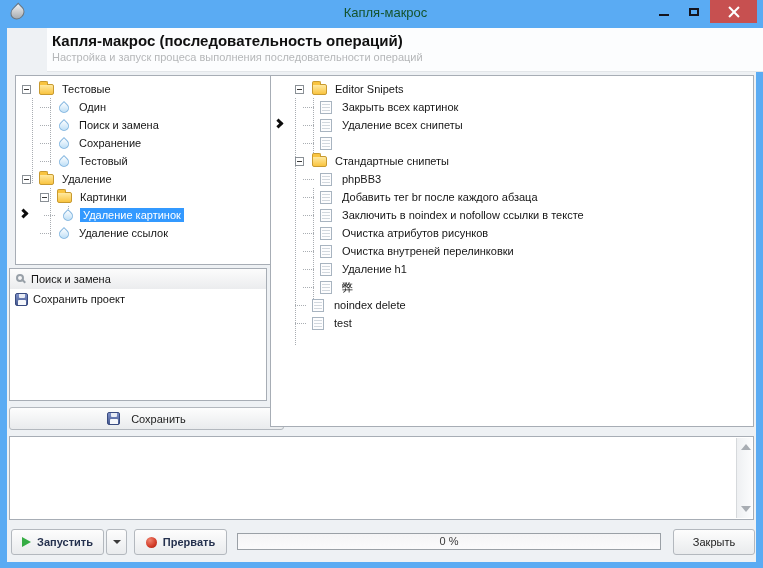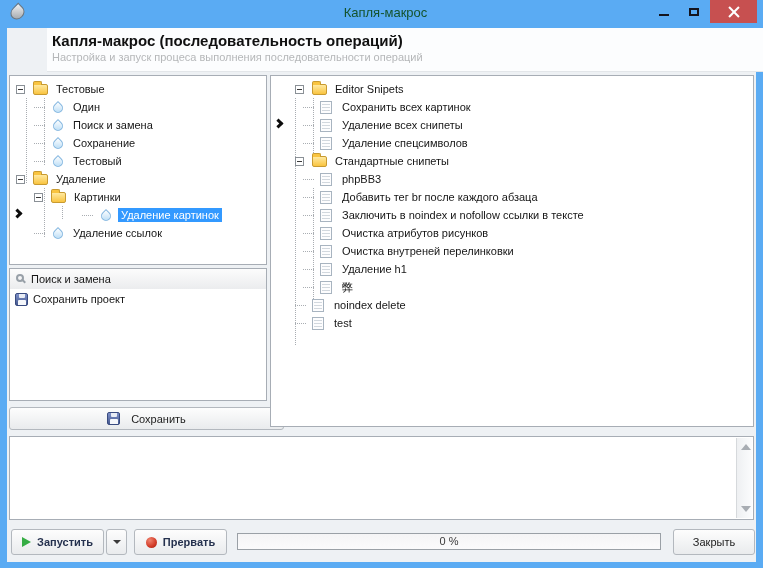--- a/index.html
+++ b/index.html
@@ -30,29 +30,29 @@
   .header { position:absolute; left:0; top:0; width:749px; height:44px; background:#fcfdfe;
             border-bottom:1px solid #e3e6e9; padding:4px 10px 0 5px;margin-left:40px; }
   .header h1 { font-size:15px; font-weight:bold; color:#101010; letter-spacing:0; }
   .header .sub { font-size:11px; color:#b5b7b9; margin-top:2px; }
   .help-badge { position:absolute; right:10px; top:6px; width:21px; height:21px; border-radius:50%;
                 background:radial-gradient(circle at 35% 28%,#72b8ee,#1f6db8 65%,#114e8c);
                 color:#fff; font-weight:bold; font-size:13px; text-align:center; line-height:21px;
                 box-shadow:0 1px 1px rgba(0,0,0,.25); }
 
   .panel { position:absolute; background:#fff; border:1px solid #a7adb5; }
-  .p-macro    { left:2px;  top:47px;  width:258px; height:190px; }
+  .p-macro    { left:8px;  top:47px;  width:258px; height:190px; }
   .p-actions  { left:2px;  top:240px; width:258px; height:133px; }
   .p-snippets { left:263px; top:47px; width:484px; height:352px; overflow:hidden; }
   .p-log      { left:2px;  top:408px; width:745px; height:84px; }
 
   
   .tree { position:relative; padding-top:4px; height:100%; overflow:hidden; }
   .trow { display:flex; align-items:center; height:18px; font-size:11px; color:#161616; white-space:nowrap; }
-  .lvl0 { padding-left:6px; }  .lvl1 { padding-left:24px; }  .lvl2 { padding-left:28px;margin-left:44px; }
+  .lvl0 { padding-left:6px; }  .lvl1 { padding-left:24px; }  .lvl2 { padding-left:28px; }
   .r0 { padding-left:24px; }   .r1 { padding-left:32px; }
   .tlabel { padding:1px 3px; }
   .tlabel.sel { background:#3399ff; color:#fff; }
 
   .expander { position:relative; width:9px; height:9px; border:1px solid #8a9096; background:#fff;
               margin-right:8px; flex-shrink:0; }
   .expander::after { content:""; position:absolute; left:1px; right:1px; top:3px; height:1px; background:#3a3a3a; }
   .stub { width:11px; border-top:1px dotted #a9adb2; margin-right:6px; flex-shrink:0; }
 
   .icon-folder { position:relative; width:15px; height:11px; flex-shrink:0; margin:1px 5px 0 0;
@@ -222,31 +222,30 @@
         <div class="run-marker" style="left:4px;top:44px;"></div>
 
         <div class="trow r0">
           <span class="expander"></span>
           <span class="icon-folder"></span>
           <span class="tlabel">Editor Snipets</span>
         </div>
         <div class="trow r1">
           <span class="stub"></span>
           <span class="icon-snippet"></span>
-          <span class="tlabel">Сохранить всех картинок</span>
+          <span class="tlabel">Закрыть всех картинок</span>
         </div>
         <div class="trow r1">
           <span class="stub"></span>
           <span class="icon-snippet"></span>
           <span class="tlabel">Удаление всех снипеты</span>
         </div>
         <div class="trow r1">
           <span class="stub"></span>
           <span class="icon-snippet"></span>
-          <span class="tlabel">Удаление спецсимволов</span>
         </div>
         <div class="trow r0">
           <span class="expander"></span>
           <span class="icon-folder"></span>
           <span class="tlabel">Стандартные снипеты</span>
         </div>
         <div class="trow r1">
           <span class="stub"></span>
           <span class="icon-snippet"></span>
           <span class="tlabel">phpBB3</span>

